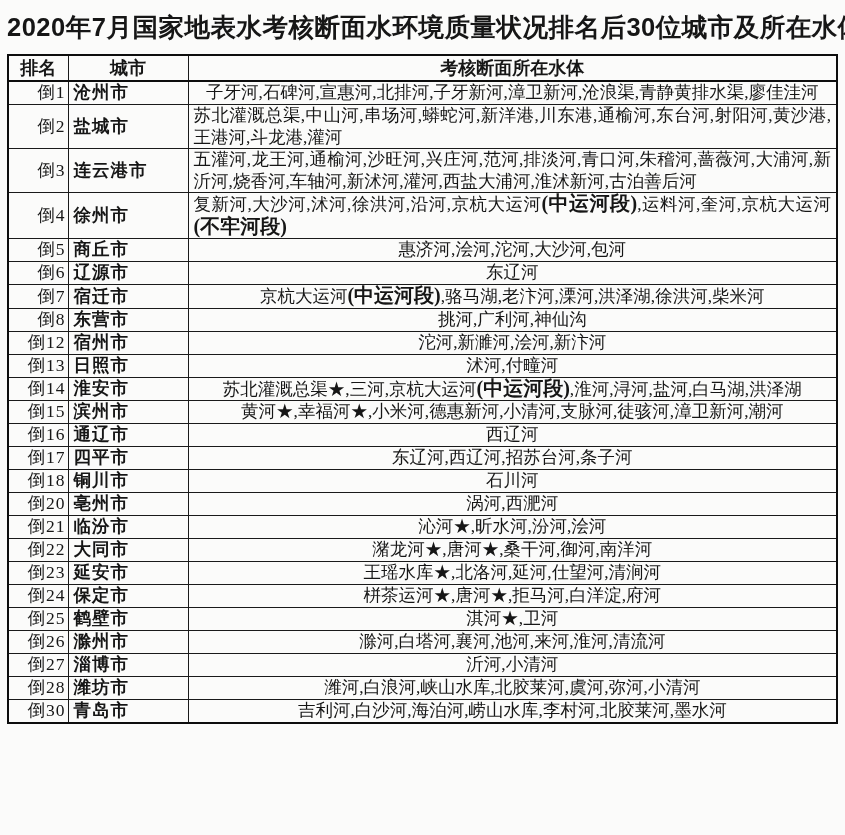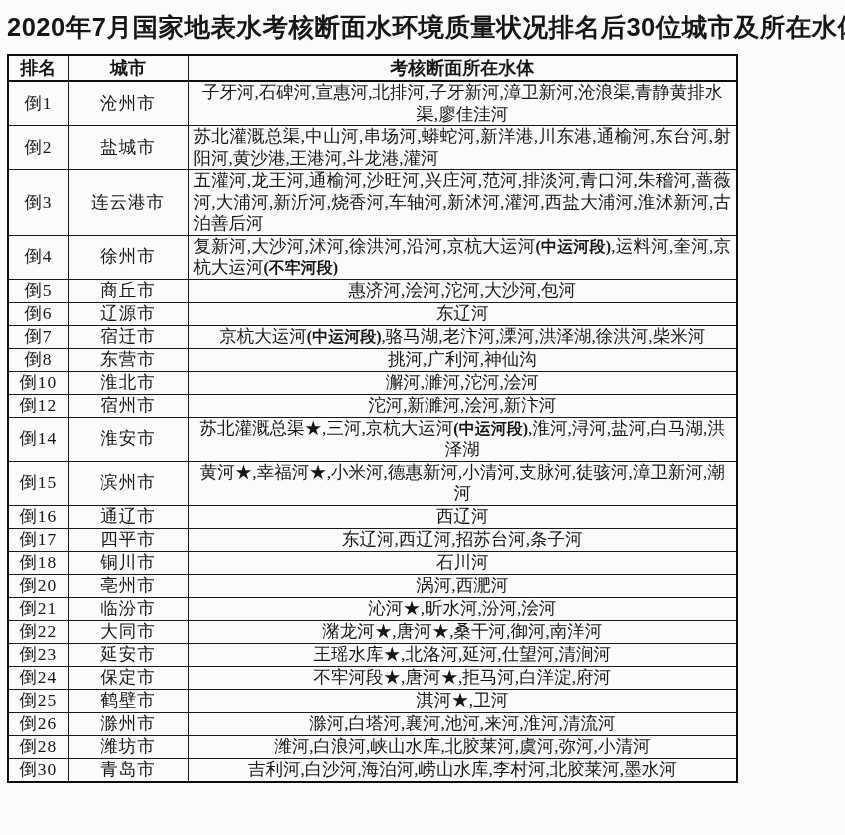--- a/index.html
+++ b/index.html
@@ -14,21 +14,21 @@
   .title{
     font-family:"Liberation Sans","DejaVu Sans",sans-serif;
     font-weight:bold;
     font-size:25.5px;
     text-align:center;
     letter-spacing:0.5px;
     margin:4px 0 9px 0;
     white-space:nowrap;
   }
   table.rank-table{
-    width:731px;
+    width:831px;
     border-collapse:collapse;
     table-layout:fixed;
     border:2.5px solid #0d0d0d;
   }
   .rank-table th{
     font-family:"Liberation Sans","DejaVu Sans",sans-serif;
     font-weight:bold;
     font-size:18px;
     height:21px;
     border:1px solid #1a1a1a;
@@ -38,27 +38,27 @@
   .rank-table td{
     border:1px solid #1a1a1a;
     font-size:17.5px;
     line-height:21.5px;
     height:22px;
     padding:0 5px;
     vertical-align:middle;
   }
   .rank-table col.c-rank{width:60px;}
   .rank-table col.c-city{width:120px;}
-  td.rank{text-align:center;letter-spacing:1px;padding:0 2px;margin-left:24px;}
-  td.city{text-align:center;letter-spacing:1px;}
+  td.rank{text-align:right;letter-spacing:1px;padding:0 2px;margin-left:24px;}
+  td.city{letter-spacing:1px;font-weight:bold;}
   td.waters{text-align:center;}
   td.waters.long{text-align:justify;text-align-last:auto;}
   .kai{
     font-weight:bold;
-    font-size:16px;
+    font-size:20px;
   }
 </style>
 </head>
 <body>
 
 <div class="page">
 
   <div class="title">2020年7月国家地表水考核断面水环境质量状况排名后30位城市及所在水体</div>
 
   <table class="rank-table">
@@ -109,30 +109,30 @@
           <td class="rank">倒7</td>
           <td class="city">宿迁市</td>
           <td class="waters">京杭大运河<span class="kai">(中运河段)</span>,骆马湖,老汴河,溧河,洪泽湖,徐洪河,柴米河</td>
         </tr>
         <tr>
           <td class="rank">倒8</td>
           <td class="city">东营市</td>
           <td class="waters">挑河,广利河,神仙沟</td>
         </tr>
         <tr>
-          <td class="rank">倒10</td>
-          <td class="city">淮北市</td>
-          <td class="waters">澥河,濉河,沱河,浍河</td>
-        </tr>
-        <tr>
           <td class="rank">倒12</td>
           <td class="city">宿州市</td>
           <td class="waters">沱河,新濉河,浍河,新汴河</td>
         </tr>
         <tr>
+          <td class="rank">倒13</td>
+          <td class="city">日照市</td>
+          <td class="waters">沭河,付疃河</td>
+        </tr>
+        <tr>
           <td class="rank">倒14</td>
           <td class="city">淮安市</td>
           <td class="waters">苏北灌溉总渠★,三河,京杭大运河<span class="kai">(中运河段)</span>,淮河,浔河,盐河,白马湖,洪泽湖</td>
         </tr>
         <tr>
           <td class="rank">倒15</td>
           <td class="city">滨州市</td>
           <td class="waters">黄河★,幸福河★,小米河,德惠新河,小清河,支脉河,徒骇河,漳卫新河,潮河</td>
         </tr>
         <tr>
@@ -166,33 +166,38 @@
           <td class="waters">潴龙河★,唐河★,桑干河,御河,南洋河</td>
         </tr>
         <tr>
           <td class="rank">倒23</td>
           <td class="city">延安市</td>
           <td class="waters">王瑶水库★,北洛河,延河,仕望河,清涧河</td>
         </tr>
         <tr>
           <td class="rank">倒24</td>
           <td class="city">保定市</td>
-          <td class="waters">不牢河段★,唐河★,拒马河,白洋淀,府河</td>
+          <td class="waters">栟茶运河★,唐河★,拒马河,白洋淀,府河</td>
         </tr>
         <tr>
           <td class="rank">倒25</td>
           <td class="city">鹤壁市</td>
           <td class="waters">淇河★,卫河</td>
         </tr>
         <tr>
           <td class="rank">倒26</td>
           <td class="city">滁州市</td>
           <td class="waters">滁河,白塔河,襄河,池河,来河,淮河,清流河</td>
         </tr>
         <tr>
+          <td class="rank">倒27</td>
+          <td class="city">淄博市</td>
+          <td class="waters">沂河,小清河</td>
+        </tr>
+        <tr>
           <td class="rank">倒28</td>
           <td class="city">潍坊市</td>
           <td class="waters">潍河,白浪河,峡山水库,北胶莱河,虞河,弥河,小清河</td>
         </tr>
         <tr>
           <td class="rank">倒30</td>
           <td class="city">青岛市</td>
           <td class="waters">吉利河,白沙河,海泊河,崂山水库,李村河,北胶莱河,墨水河</td>
         </tr>
       </tbody>

